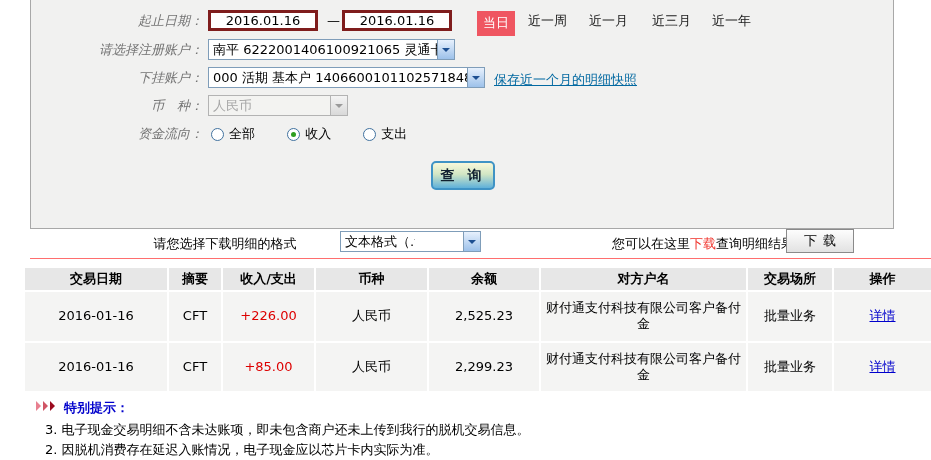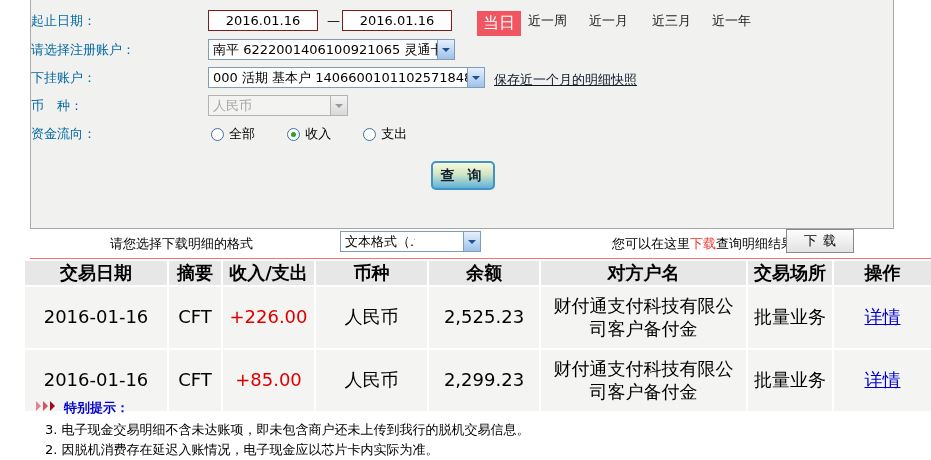--- a/index.html
+++ b/index.html
@@ -4,70 +4,70 @@
 <style>
   * { margin:0; padding:0; box-sizing:border-box; }
   html,body { background:#fff; }
   body { font-family:"DejaVu Sans","Liberation Sans",sans-serif; font-size:13px; color:#000; }
   .page { position:relative; width:931px; height:460px; background:#fff; overflow:hidden; }
 
   
   .panel { position:absolute; left:30px; top:-2px; width:864px; height:231px;
            background:#f1f1f0; border:1px solid #a8a8a8; }
   .frow { position:absolute; left:0; height:22px; line-height:22px; white-space:nowrap; }
-  .flabel { position:absolute; width:172px; text-align:left; color:#0369a1; }
-  .tbox { position:absolute; height:21px; border:1px solid #7f1d1d; background:#fff;
+  .flabel { position:absolute; width:172px; text-align:right; color:#737373;font-style:italic; }
+  .tbox { position:absolute; height:21px; border:3px solid #7f1d1d; background:#fff;
           text-align:center; font-size:13px; font-family:"DejaVu Sans",sans-serif; color:#000; }
   .dash { position:absolute; color:#000; }
   .badge-today { position:absolute; background:#ef5661; color:#fff; padding:1px 6px 2px 6px;
-                 font-size:16px; cursor:pointer; }
+                 font-size:13px; cursor:pointer; }
   .qlink { position:absolute; color:#1a1a1a; cursor:pointer; }
 
   .select { position:absolute; height:21px; border:1px solid #7f9db9; background:#fff;
             display:flex; align-items:center; cursor:pointer; }
   .select .txt { flex:1; padding:0 4px; font-size:13px; white-space:nowrap; overflow:hidden; }
   .select .arrow { width:17px; height:100%; border-left:1px solid #7f9db9;
                    background:linear-gradient(#e7f1fd,#9dc1ea); display:flex;
                    align-items:center; justify-content:center; }
   .select .arrow::after { content:""; border:4px solid transparent; border-top-color:#1d4f91;
                           margin-top:4px; }
   .select.disabled { background:#f3f3f1; border-color:#b3b3b3; cursor:default; }
   .select.disabled .txt { color:#a6a6a6; }
   .select.disabled .arrow { background:linear-gradient(#f4f4f4,#d9d9d9); border-left-color:#b3b3b3; }
   .select.disabled .arrow::after { border-top-color:#9a9a9a; }
 
-  a.blue-link { color:#0f172a; text-decoration:underline; cursor:pointer; }
+  a.blue-link { color:#0369a1; text-decoration:underline; cursor:pointer; }
 
   .radio { display:inline-flex; align-items:center; margin-right:28px; cursor:pointer; }
   .radio .circ { width:13px; height:13px; border:1px solid #41729f; border-radius:50%;
                  background:#fff; margin-right:5px; position:relative; }
   .radio.checked .circ::after { content:""; position:absolute; left:3px; top:3px;
                  width:5px; height:5px; border-radius:50%; background:#2e9e1f; }
 
   .btn-query { position:absolute; left:400px; top:162px; width:64px; height:29px;
                border:2px solid #3f93c5; border-radius:5px;
                background:linear-gradient(to bottom,#f8f8da 0%,#d2e6c4 45%,#5fb1da 100%);
                font-size:14px; font-weight:bold; color:#102030; letter-spacing:4px;
                cursor:pointer; font-family:"DejaVu Sans",sans-serif; }
 
   
-  .dl-label { position:absolute; left:110px; top:235px; width:230px; text-align:left; }
+  .dl-label { position:absolute; left:110px; top:235px; width:230px; text-align:center; }
   .dl-hint { position:absolute; left:612px; top:235px; white-space:nowrap; }
   .dl-hint .red { color:#f03028; cursor:pointer; }
   .btn-dl { position:absolute; left:786px; top:229px; width:68px; height:24px;
             border:1px solid #8a8a8a; background:linear-gradient(#fdfdfd,#e2e2e2);
             font-size:13px; letter-spacing:6px; padding-left:6px; cursor:pointer;
             font-family:"DejaVu Sans",sans-serif; color:#000; }
 
   .red-divider { position:absolute; left:30px; top:258px; width:901px; height:0;
                  border-top:1px solid #ff6e6e; }
 
   
-  table.results { position:absolute; left:25px; top:261px; width:906px;
-                  border-collapse:collapse; table-layout:fixed; font-size:18px; }
+  table.results { position:absolute; left:25px; top:268px; width:906px;
+                  border-collapse:collapse; table-layout:fixed; font-size:13px; }
   table.results th { background:#e7e7e7; font-weight:bold; height:23px; text-align:center;
                      border-right:2px solid #fff; border-bottom:2px solid #fff; }
   table.results td { background:#f4f4f3; height:31px; text-align:center; vertical-align:middle;
                      border-right:2px solid #fff; border-bottom:2px solid #fff; line-height:1.25; }
   table.results th:last-child, table.results td:last-child { border-right:none; }
   td.amount { color:#dd0000; }
   td.cp { padding:8px 4px; }
   a.detail { color:#0000cc; text-decoration:underline; cursor:pointer; }
 
   

